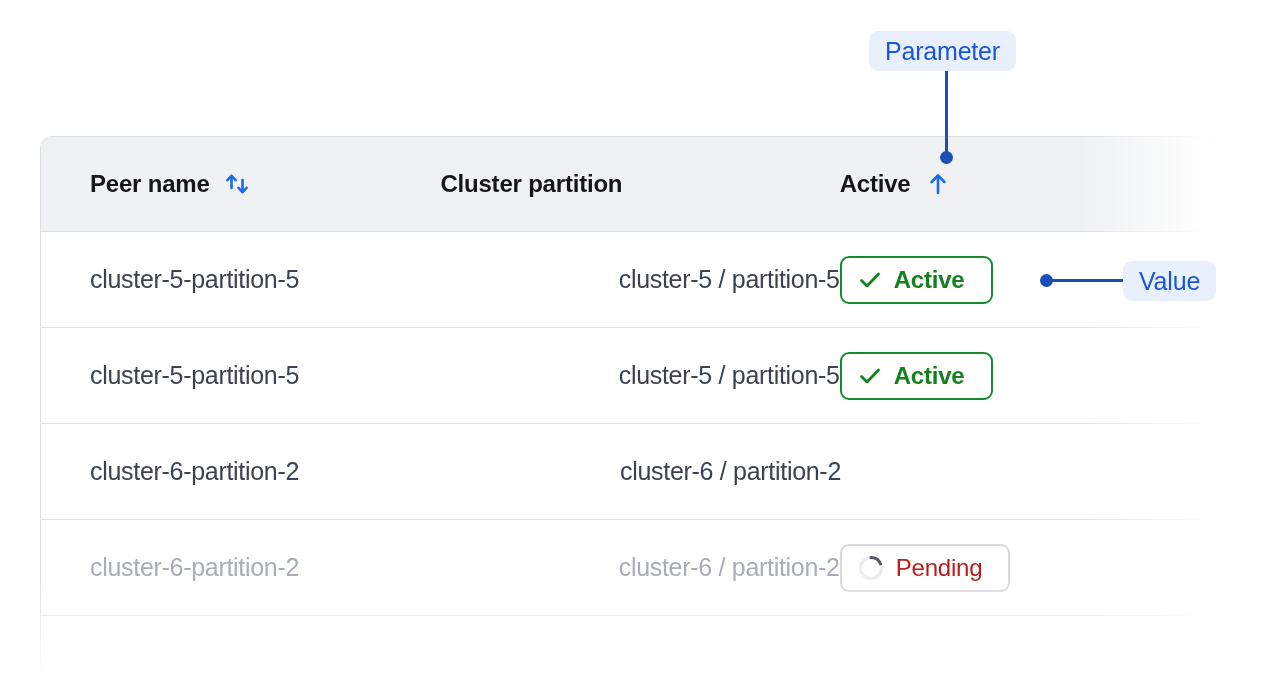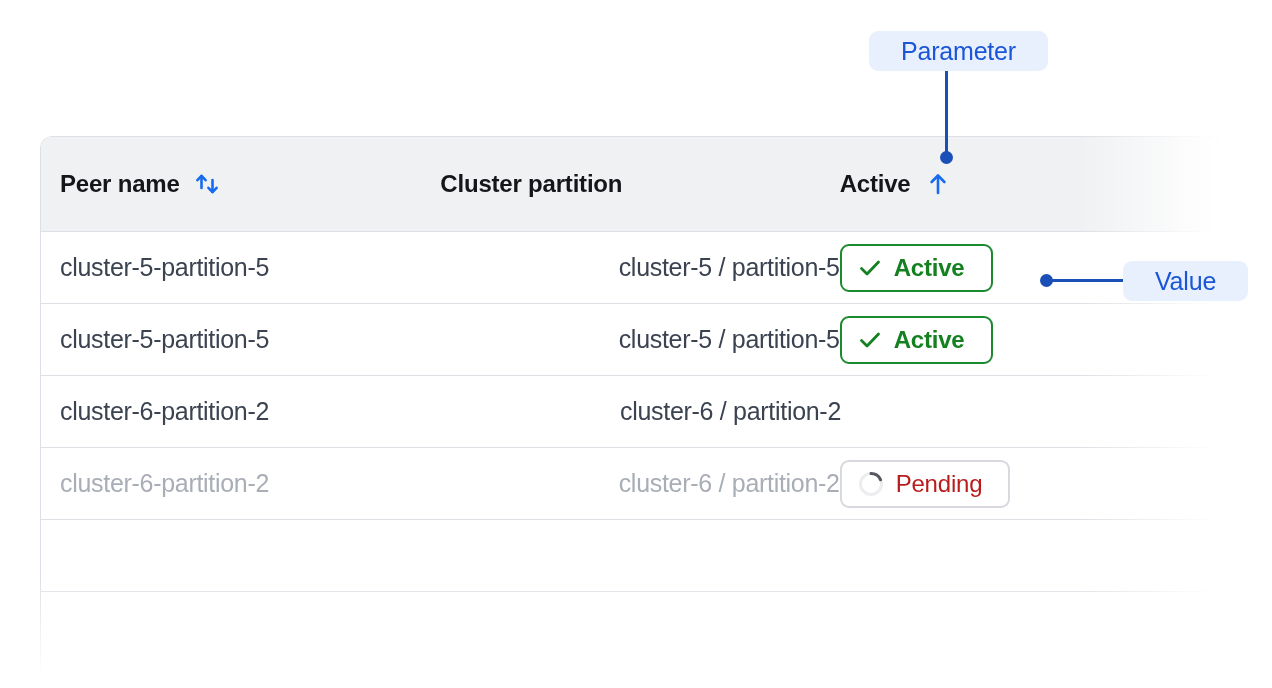--- a/index.html
+++ b/index.html
@@ -52,30 +52,30 @@
   .th {
     display: flex;
     align-items: center;
     gap: 12px;
     font-size: 24px;
     font-weight: bold;
     color: #14161a;
     letter-spacing: -0.2px;
   }
 
-  .col-peer      { width: 400px; padding-left: 19px; }
+  .col-peer      { width: 400px; padding-left: 49px; }
   .col-partition { width: 400px; text-align: right; }
   .col-status    { width: 380px; }
 
   .tbody { display: block; }
 
   .trow {
     display: flex;
     align-items: center;
-    height: 72px;
+    height: 96px;
     border-bottom: 1px solid #dfe0e6;
     background: #ffffff;
   }
 
   .td {
     font-size: 25px;
     color: #3b4250;
     letter-spacing: -0.3px;
     white-space: nowrap;
   }
@@ -108,21 +108,21 @@
   .badge .glyph { display: inline-flex; align-items: center; }
   .badge .glyph svg { display: block; }
 
   
   .callout-pill {
     position: absolute;
     display: inline-flex;
     align-items: center;
     justify-content: center;
     height: 40px;
-    padding: 0 32px;
+    padding: 0 16px;
     border-radius: 9px;
     background: #e8f0fe;
     color: #1a56d6;
     font-size: 25px;
     letter-spacing: -0.2px;
     white-space: nowrap;
   }
 
   #pill-parameter { left: 869px; top: 31px; }
   #pill-value     { left: 1123px; top: 261px; }

